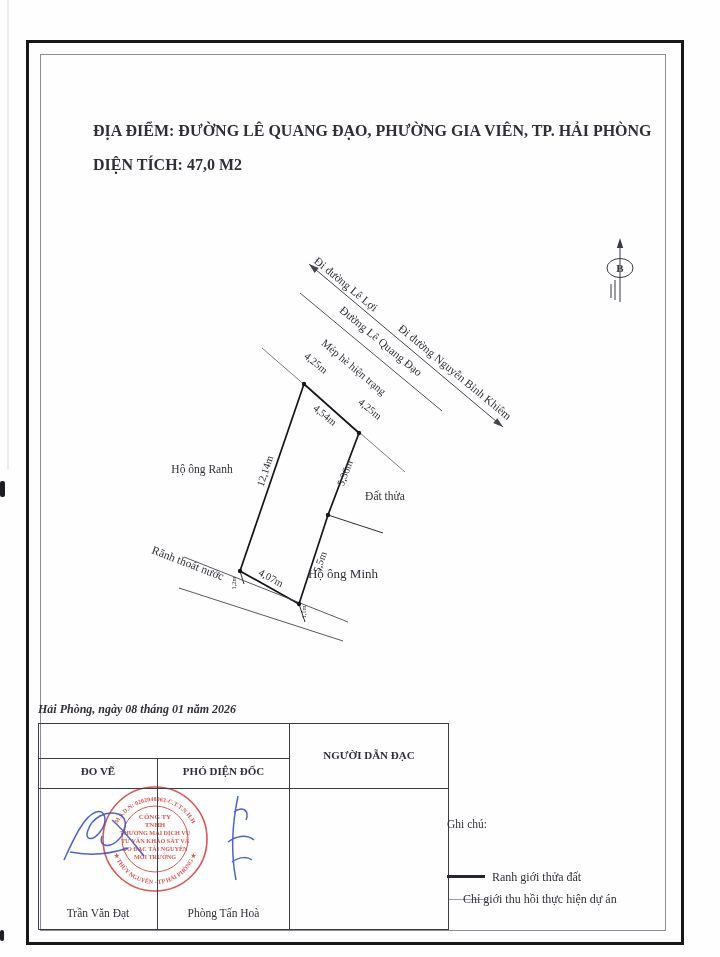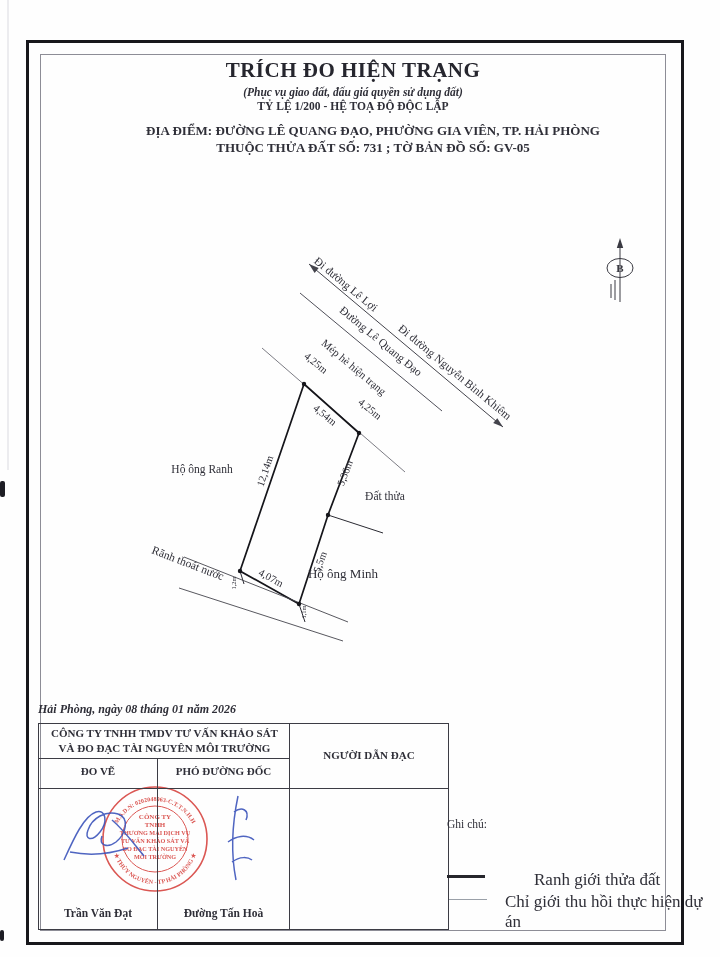--- a/index.html
+++ b/index.html
@@ -6,57 +6,52 @@
   .scan{position:relative;width:720px;height:957px;background:#fefefe;overflow:hidden;
         font-family:"Liberation Serif",serif;color:#2f2f38;}
   .frame-outer{position:absolute;left:26px;top:40px;width:652px;height:899px;
         border:3px solid #17171c;}
   .frame-inner{position:absolute;left:40px;top:54px;width:624px;height:875px;
         border:1px solid #8d8d96;}
   .hdr{position:absolute;left:46px;top:58px;width:614px;text-align:center;}
   .title{font-size:21px;font-weight:bold;letter-spacing:.5px;color:#26262e;}
   .subtitle{font-size:11.5px;font-style:italic;font-weight:bold;margin-top:3px;}
   .scaleline{font-size:11.5px;font-weight:bold;margin-top:2px;}
-  .info{position:absolute;left:93px;width:560px;text-align:center;font-size:13px;
+  .info{position:absolute;left:93px;width:560px;text-align:left;font-size:16px;
         font-weight:bold;line-height:17px;}
   .lbl{position:absolute;white-space:nowrap;color:#2f2f38;}
   svg text{font-family:"Liberation Serif",serif;}
   .datefline{position:absolute;left:38px;top:702px;width:300px;
         font-size:12px;font-style:italic;font-weight:bold;}
   .table{position:absolute;left:38px;top:723px;width:409px;height:205px;
         border:1px solid #3c3c44;}
   .vdiv,.hdiv{position:absolute;background:#3c3c44;}
   .cellt{position:absolute;text-align:center;font-weight:bold;font-size:11px;}
-  .namet{position:absolute;text-align:center;font-size:11.5px;font-weight:bold;}
+  .namet{position:absolute;text-align:center;font-size:11.5px;}
   .legend-title{position:absolute;left:447px;top:818px;font-size:11.5px;}
   .leg-line-thick{position:absolute;left:447px;top:875px;width:38px;height:3px;background:#26262c;}
   .leg-line-thin{position:absolute;left:449px;top:899px;width:38px;height:1px;background:#9aa0a8;}
-  .leg-item{position:absolute;font-size:17px;margin-left:42px;}
+  .leg-item{position:absolute;font-size:12px;}
   .artifact{position:absolute;background:#1d1d24;border-radius:2px;}
   .scanline{position:absolute;left:7px;top:0;width:2px;height:470px;background:#dcdce2;opacity:.55;}
 </style>
 </head>
 <body>
 
 <div class="scan">
 
   <div class="scanline"></div>
   <div class="artifact" style="left:0;top:481px;width:5px;height:16px;"></div>
   <div class="artifact" style="left:0;top:930px;width:4px;height:11px;"></div>
 
   <div class="frame-outer"></div>
   <div class="frame-inner"></div>
 
-  <div class="hdr">
-    <div class="title">TRÍCH ĐO HIỆN TRẠNG</div>
-    <div class="subtitle">(Phục vụ giao đất, đấu giá quyền sử dụng đất)</div>
-    <div class="scaleline">TỶ LỆ 1/200 - HỆ TOẠ ĐỘ ĐỘC LẬP</div>
-  </div>
   <div class="info" style="top:122px;">ĐỊA ĐIỂM: ĐƯỜNG LÊ QUANG ĐẠO, PHƯỜNG GIA VIÊN, TP. HẢI PHÒNG</div>
-  <div class="info" style="top:139px;">THUỘC THỬA ĐẤT SỐ: 731 ; TỜ BẢN ĐỒ SỐ: GV-05</div>
+  <div class="info" style="top:156px;">DIỆN TÍCH: 47,0 M2</div>
 
   <svg width="720" height="957" viewBox="0 0 720 957" style="position:absolute;left:0;top:0;">
 
     <g stroke="#3a3a42" fill="none" stroke-width="1">
       <line x1="620" y1="247" x2="620" y2="302"></line>
       <polygon points="620,238 616.8,248 623.2,248" fill="#3a3a42" stroke="none"></polygon>
       <ellipse cx="620" cy="268" rx="13" ry="9.5"></ellipse>
       <line x1="615" y1="280" x2="615" y2="300"></line>
       <line x1="611" y1="284" x2="611" y2="298"></line>
     </g>
@@ -142,26 +137,25 @@
   <div class="lbl" style="left:343px;top:574px;font-size:13px;transform:translate(-50%,-50%);">Hộ ông Minh</div>
   <div class="lbl" style="left:188px;top:563px;font-size:11.5px;transform:translate(-50%,-50%) rotate(21deg);">Rãnh thoát nước</div>
 
   <div class="datefline">Hải Phòng, ngày 08 tháng 01 năm 2026</div>
 
   <div class="table">
     <div class="vdiv" style="left:118px;top:34px;width:1px;height:171px;"></div>
     <div class="vdiv" style="left:250px;top:0;width:1px;height:205px;"></div>
     <div class="hdiv" style="left:0;top:34px;width:250px;height:1px;"></div>
     <div class="hdiv" style="left:0;top:64px;width:409px;height:1px;"></div>
-    <div class="cellt" style="left:4px;top:2px;width:243px;line-height:15px;">CÔNG TY TNHH TMDV TƯ VẤN KHẢO SÁT VÀ ĐO ĐẠC TÀI NGUYÊN MÔI TRƯỜNG</div>
     <div class="cellt" style="left:251px;top:25px;width:158px;">NGƯỜI DẪN ĐẠC</div>
     <div class="cellt" style="left:0;top:41px;width:118px;font-family:Liberation Serif, serif;">ĐO VẼ</div>
-    <div class="cellt" style="left:119px;top:41px;width:131px;">PHÓ ĐƯỜNG ĐỐC</div>
+    <div class="cellt" style="left:119px;top:41px;width:131px;">PHÓ DIỆN ĐỐC</div>
     <div class="namet" style="left:0;top:183px;width:118px;">Trần Văn Đạt</div>
-    <div class="namet" style="left:119px;top:183px;width:131px;">Đường Tấn Hoà</div>
+    <div class="namet" style="left:119px;top:183px;width:131px;">Phòng Tấn Hoà</div>
   </div>
 
   <div class="legend-title">Ghi chú:</div>
   <div class="leg-line-thick"></div>
   <div class="leg-item" style="left:492px;top:870px;">Ranh giới thửa đất</div>
   <div class="leg-line-thin"></div>
   <div class="leg-item" style="left:463px;top:892px;">Chỉ giới thu hồi thực hiện dự án</div>
 
 </div>
 

